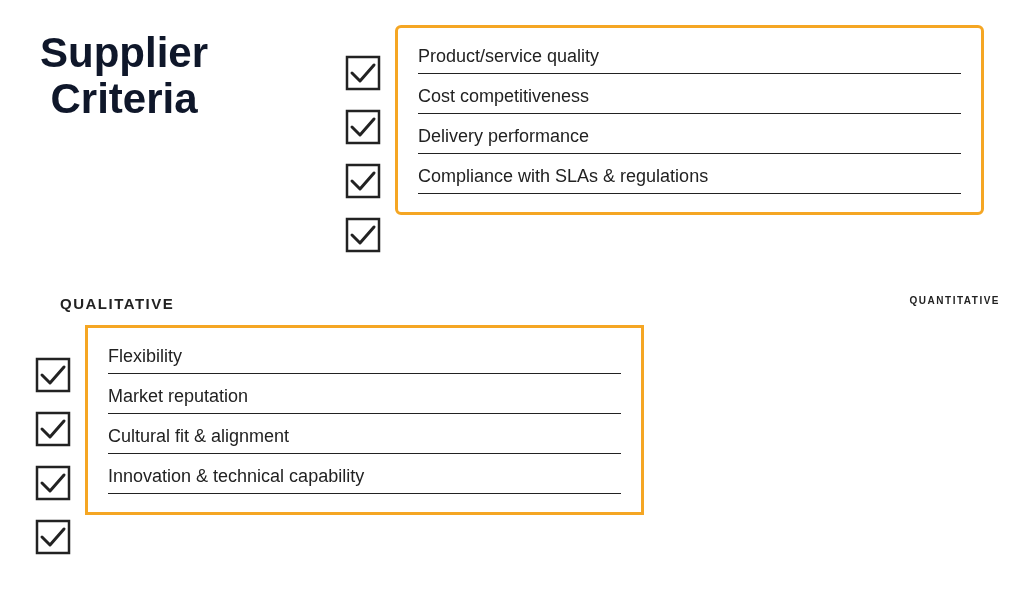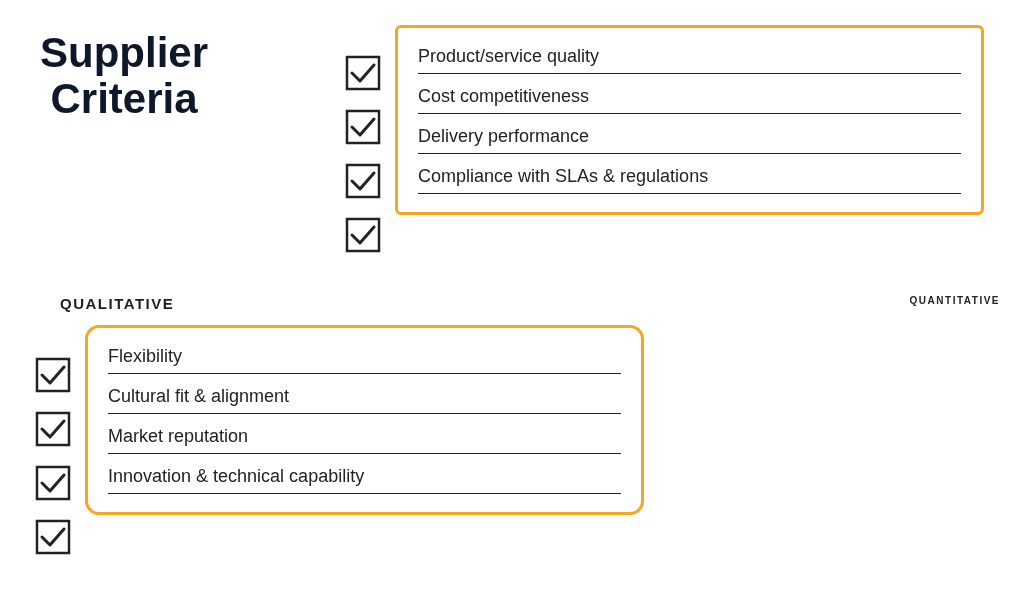--- a/index.html
+++ b/index.html
@@ -74,21 +74,21 @@
       gap: 18px;
     }
 
     
     .qual-box {
       position: absolute;
       top: 325px;
       left: 85px;
       right: 380px;
       border: 3px solid #f5a623;
-      border-radius: 14px;
+      border-radius: 0;
       padding: 12px 20px;
     }
 
     .qual-checkboxes {
       position: absolute;
       top: 357px;
       left: 35px;
       display: flex;
       flex-direction: column;
       gap: 18px;
@@ -185,23 +185,23 @@
       <rect x="2" y="2" width="32" height="32" stroke="#222" stroke-width="2.5" fill="white"></rect>
       <polyline points="7,18 15,26 29,10" stroke="#222" stroke-width="3" fill="none" stroke-linecap="round" stroke-linejoin="round"></polyline>
     </svg>
   </div>
 
   <div class="qual-box">
     <div class="criteria-item">
       <span class="criteria-text">Flexibility</span>
     </div>
     <div class="criteria-item">
+      <span class="criteria-text">Market reputation</span>
+    </div>
+    <div class="criteria-item">
       <span class="criteria-text">Cultural fit &amp; alignment</span>
     </div>
     <div class="criteria-item">
-      <span class="criteria-text">Market reputation</span>
-    </div>
-    <div class="criteria-item">
       <span class="criteria-text">Innovation &amp; technical capability</span>
     </div>
   </div>
 
 </div>
 
 </body></html>

